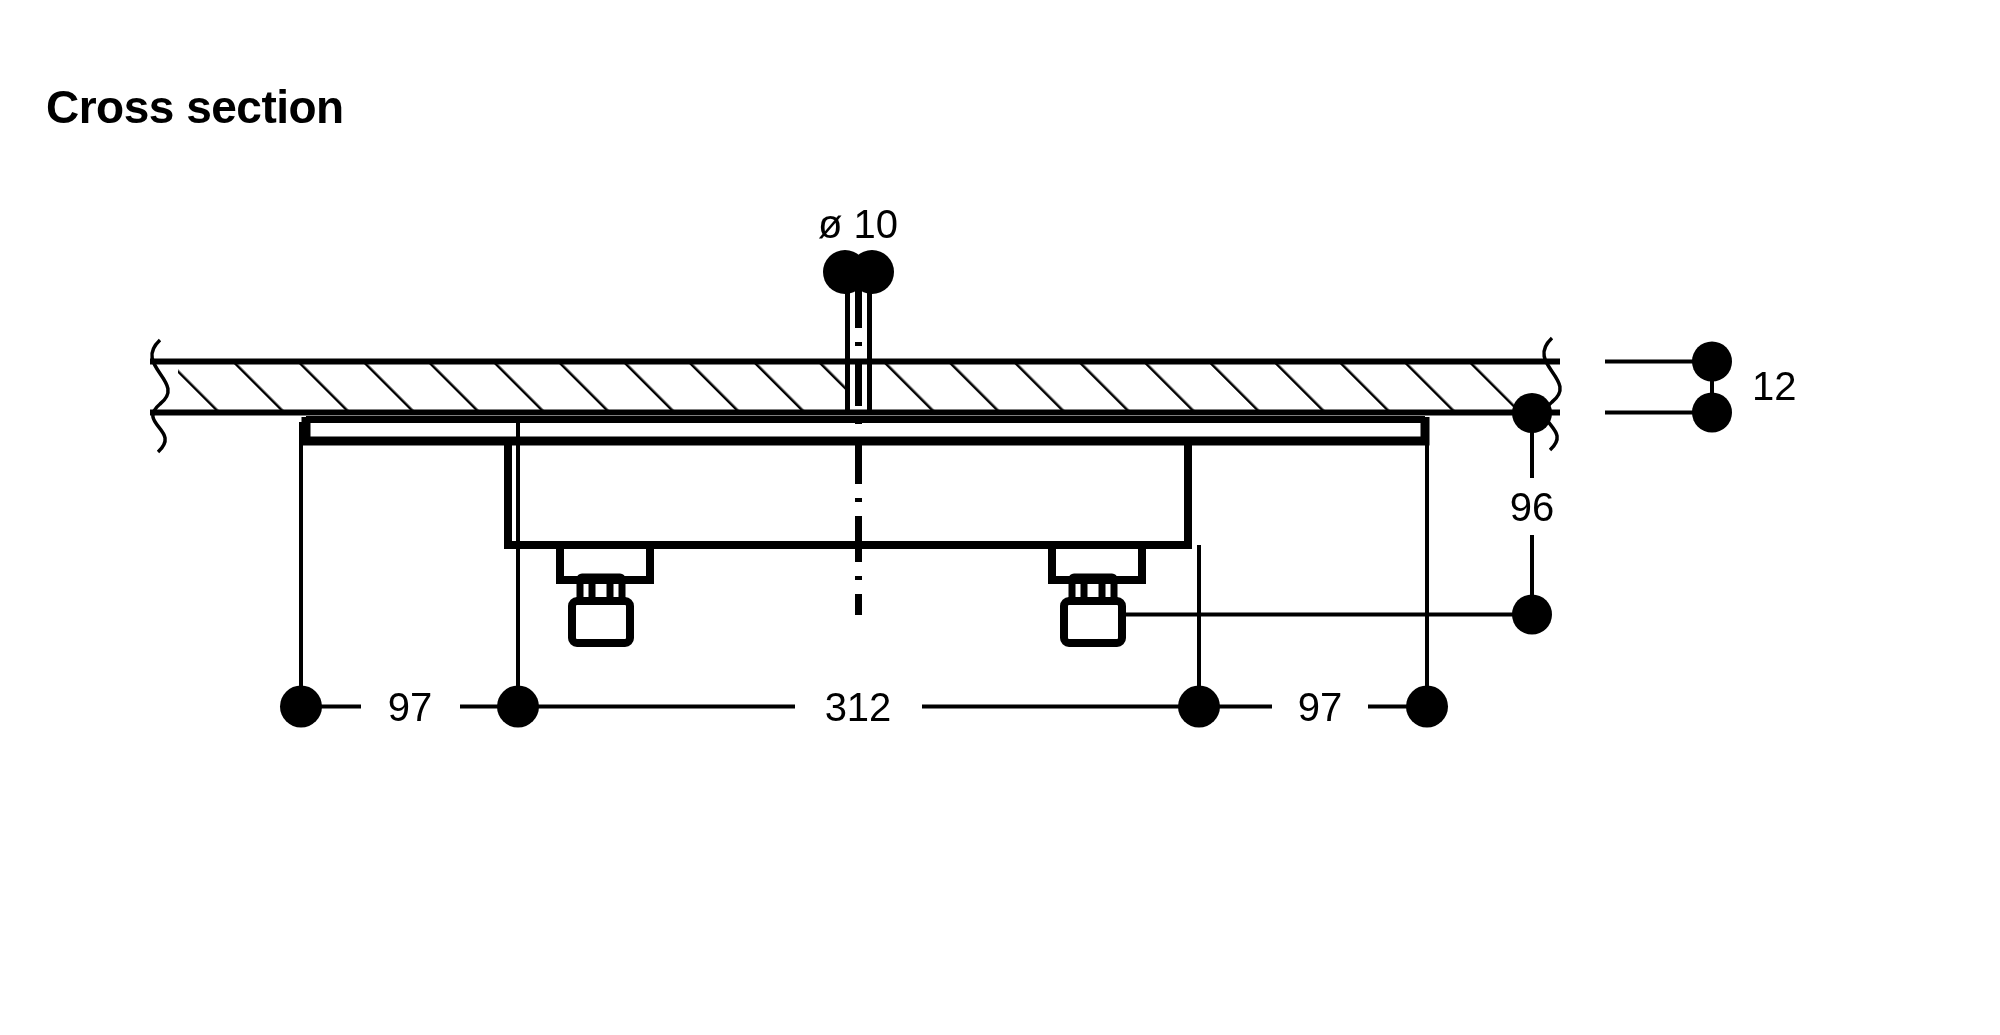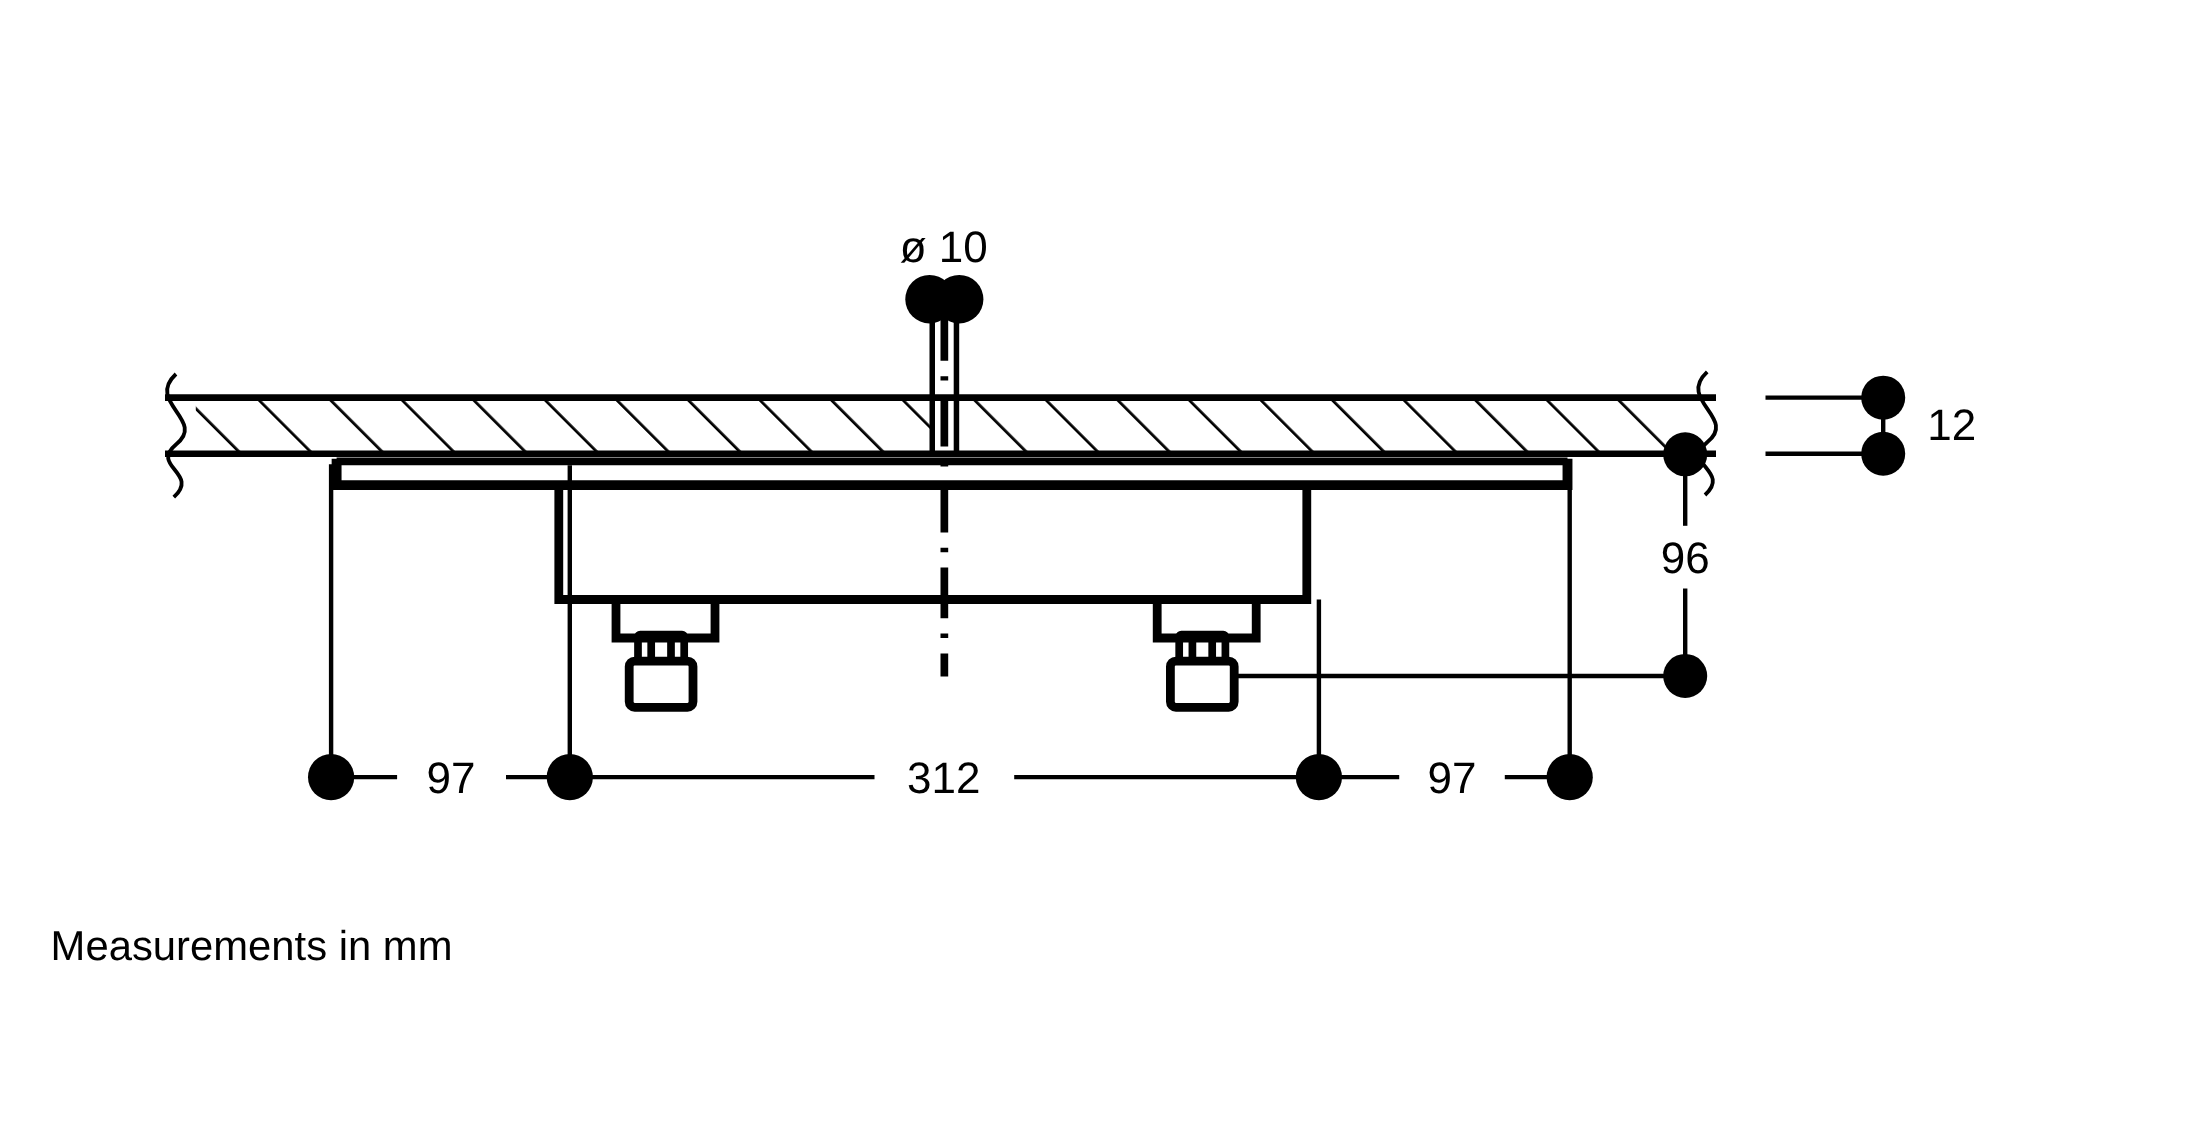--- a/index.html
+++ b/index.html
@@ -51,20 +51,21 @@
     font-family: "Liberation Sans", sans-serif;
     font-size: 40px;
     fill: #000000;
   }
 </style>
 </head>
 <body>
 
 <div id="sheet">
 
+  <div id="title">Cross section</div>
 
   <svg id="drawing" width="2000" height="1035" viewBox="0 0 2000 1035">
 
     <defs>
       <pattern id="hatch45" width="46" height="46" patternUnits="userSpaceOnUse" patternTransform="rotate(-45 0 0)">
         <line x1="0" y1="0" x2="0" y2="46" stroke="#000000" stroke-width="5"></line>
       </pattern>
       <clipPath id="slabClip">
         <rect x="178" y="361" width="1355" height="52"></rect>
       </clipPath>
@@ -170,15 +171,14 @@
       <circle cx="1199" cy="706.5" r="21" fill="#000"></circle>
       <circle cx="1427" cy="706.5" r="21" fill="#000"></circle>
     </g>
 
     <text class="dim-text" x="410" y="721" text-anchor="middle">97</text>
     <text class="dim-text" x="858" y="721" text-anchor="middle">312</text>
     <text class="dim-text" x="1320" y="721" text-anchor="middle">97</text>
 
   </svg>
 
-  <div id="footnote">Measurements in mm</div>
 
 </div>
 
 </body></html>

